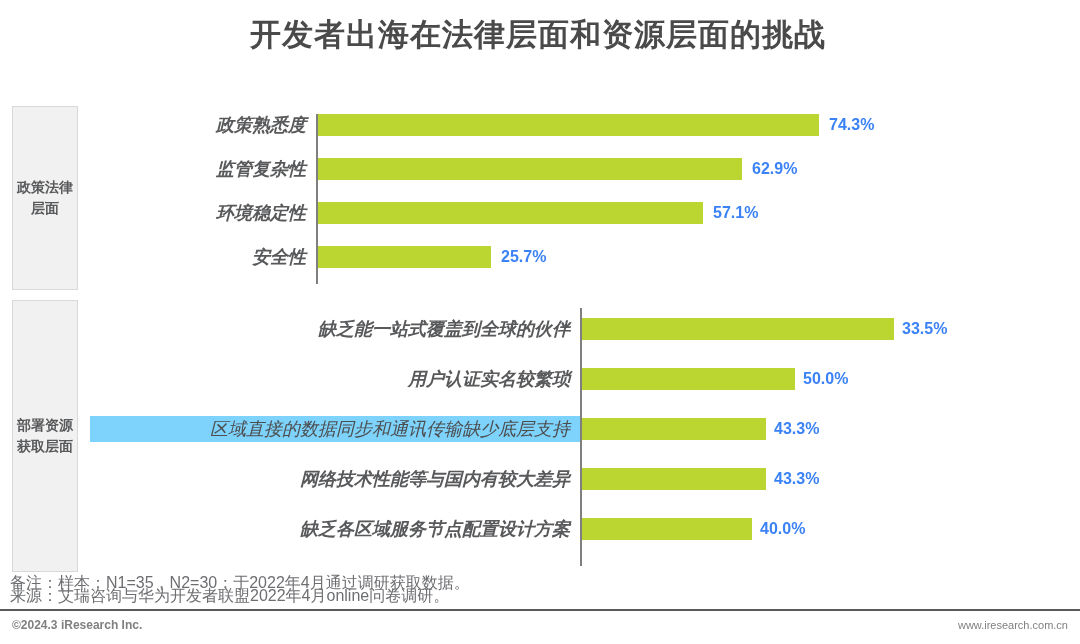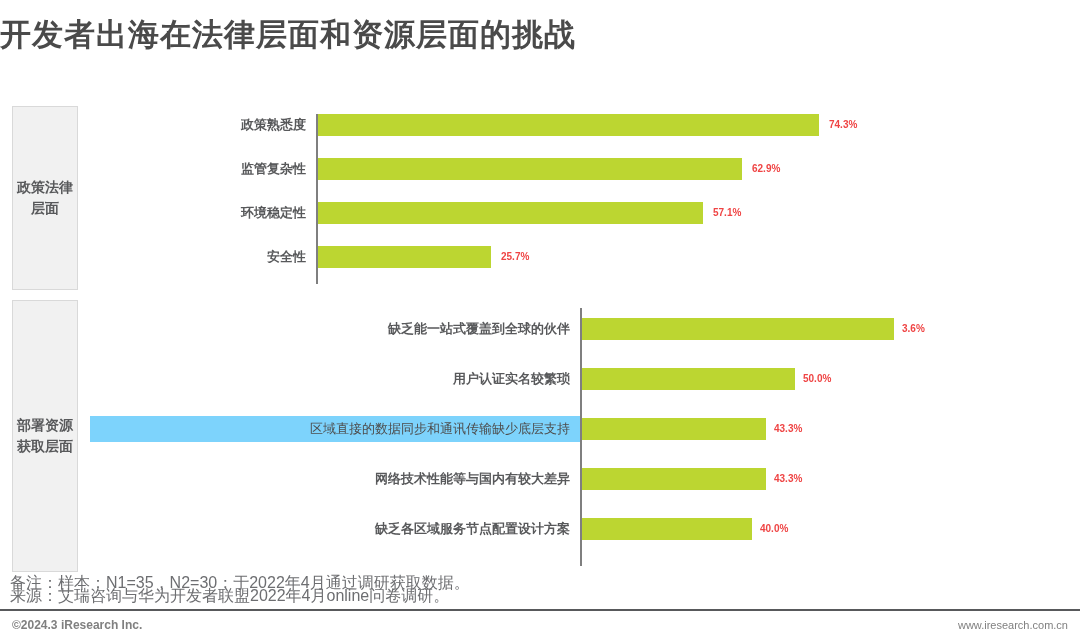--- a/index.html
+++ b/index.html
@@ -15,20 +15,21 @@
     position: relative;
     overflow: hidden;
   }
 
   
   .title {
     position: absolute;
     top: 12px;
     left: 0;
     width: 1076px;
+    text-align: center;
     font-size: 31px;
     font-weight: bold;
     color: #4a4a4a;
     letter-spacing: 1px;
     line-height: 46px;
   }
 
   
   .canvas {
     position: absolute;
@@ -86,26 +87,27 @@
     width: 1080px;
     height: 26px;
     display: block;
   }
   .row .cat-label {
     position: absolute;
     top: 0;
     height: 26px;
     line-height: 26px;
     text-align: right;
-    font-size: 13px;
+    font-size: 18px;
     color: #58595b;
     font-weight: bold;
     white-space: nowrap;
     padding-right: 10px;
     box-sizing: border-box;
+    font-style: italic;
   }
   .section-1 .cat-label { left: 90px; width: 226px; }
   .section-2 .cat-label { left: 90px; width: 490px; }
 
   .row.highlight .cat-label {
     background: #7dd3fc;
     font-weight: normal;
     color: #4d4d4d;
   }
   .row.highlight .hl-band {
@@ -125,23 +127,23 @@
     background: #bcd631;
   }
   .section-1 .bar { left: 318px; }
   .section-2 .bar { left: 582px; }
 
   .bar-value {
     position: absolute;
     top: 0;
     height: 26px;
     line-height: 26px;
-    font-size: 10px;
-    font-weight: bold;
-    color: #ef4444;
+    font-size: 16px;
+    font-weight: bold;
+    color: #3b82f6;
     white-space: nowrap;
   }
 
   
   .notes {
     position: absolute;
     left: 10px;
     top: 576px;
     font-size: 16px;
     line-height: 13px;
@@ -219,21 +221,21 @@
   </div>
 
   <div class="group-box group-2">部署资源获取层面</div>
 
   <div class="section section-2">
     <div class="axis"></div>
 
     <div class="row" style="top:16px;">
       <span class="cat-label">缺乏能一站式覆盖到全球的伙伴</span>
       <span class="bar" style="width:312px;"></span>
-      <span class="bar-value" style="left:902px;">3.6%</span>
+      <span class="bar-value" style="left:902px;">33.5%</span>
     </div>
 
     <div class="row" style="top:66px;">
       <span class="cat-label">用户认证实名较繁琐</span>
       <span class="bar" style="width:213px;"></span>
       <span class="bar-value" style="left:803px;">50.0%</span>
     </div>
 
     <div class="row highlight" style="top:116px;">
       <span class="hl-band"></span>

